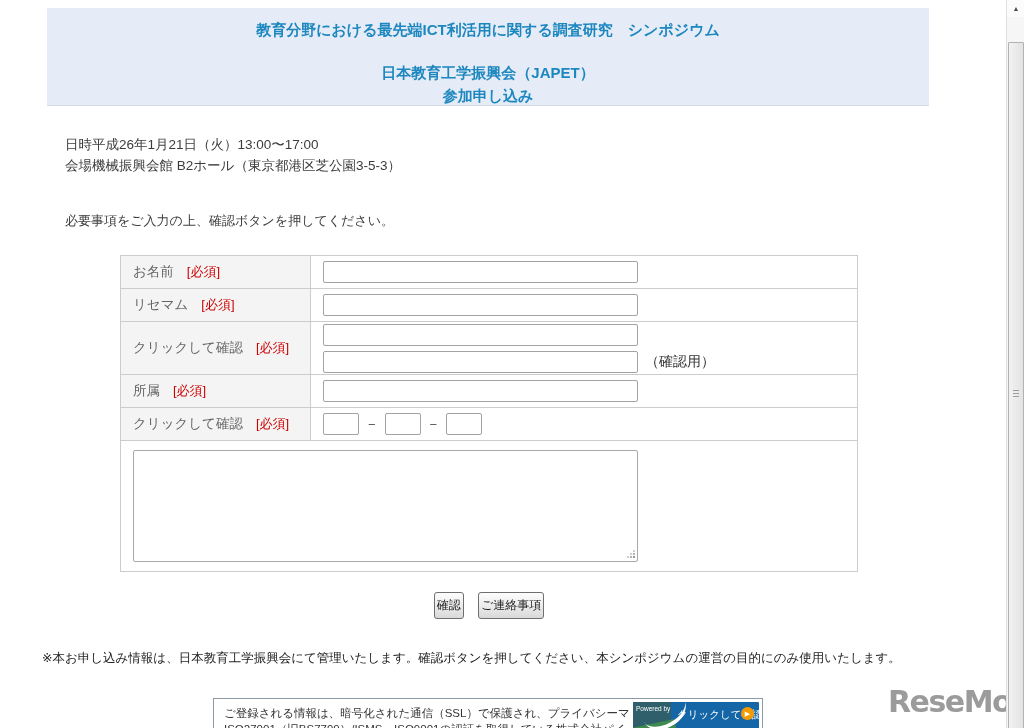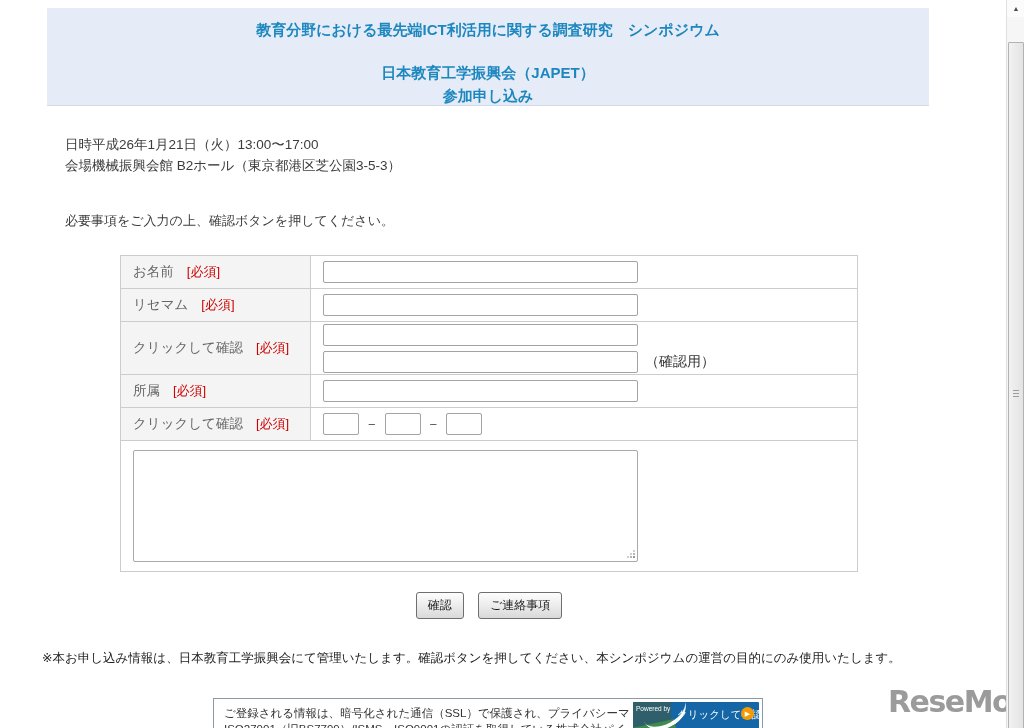--- a/index.html
+++ b/index.html
@@ -50,21 +50,21 @@
   .dash { margin:0 9px; color:#555; font-size:13px; }
   .textarea-wrap { position:relative; width:505px; height:112px; }
   .msg-textarea { width:505px; height:112px; border:1px solid #a9a9a9; border-radius:2px;
     background:#fff; resize:none; outline:none; font-size:13px; padding:3px 5px;
     font-family:"Liberation Sans","DejaVu Sans",sans-serif; }
   .resize-grip { position:absolute; right:3px; bottom:4px; width:2px; height:2px; background:#9a9a9a;
     box-shadow:-3px 0 #b5b5b5, 0 -3px #b5b5b5, -6px 0 #cfcfcf, -3px -3px #cfcfcf, 0 -6px #cfcfcf; }
 
   
   .btn-row { position:absolute; left:120px; top:592px; width:738px; text-align:center; }
-  .btn { display:inline-block; padding:4px 11px; margin:0 5px; font-size:12px; color:#1a1a1a;
+  .btn { display:inline-block; padding:4px 2px; margin:0 5px; font-size:12px; color:#1a1a1a;
     background:linear-gradient(#fdfdfd,#eeeeee 45%,#d9d9d9); border:1px solid #6f6f6f;
     border-radius:3px; cursor:default; font-family:"Liberation Sans","DejaVu Sans",sans-serif;text-align:right; }
 
   
   .footer-note { position:absolute; left:42px; top:650px; width:900px; font-size:12.5px; color:#242424; }
 
   
   .ssl-box { position:absolute; left:213px; top:698px; width:550px; height:46px;
     border:1px solid #8c9aa8; background:#fff; }
   .ssl-text { position:absolute; left:10px; top:6px; width:405px; font-size:11.5px;

